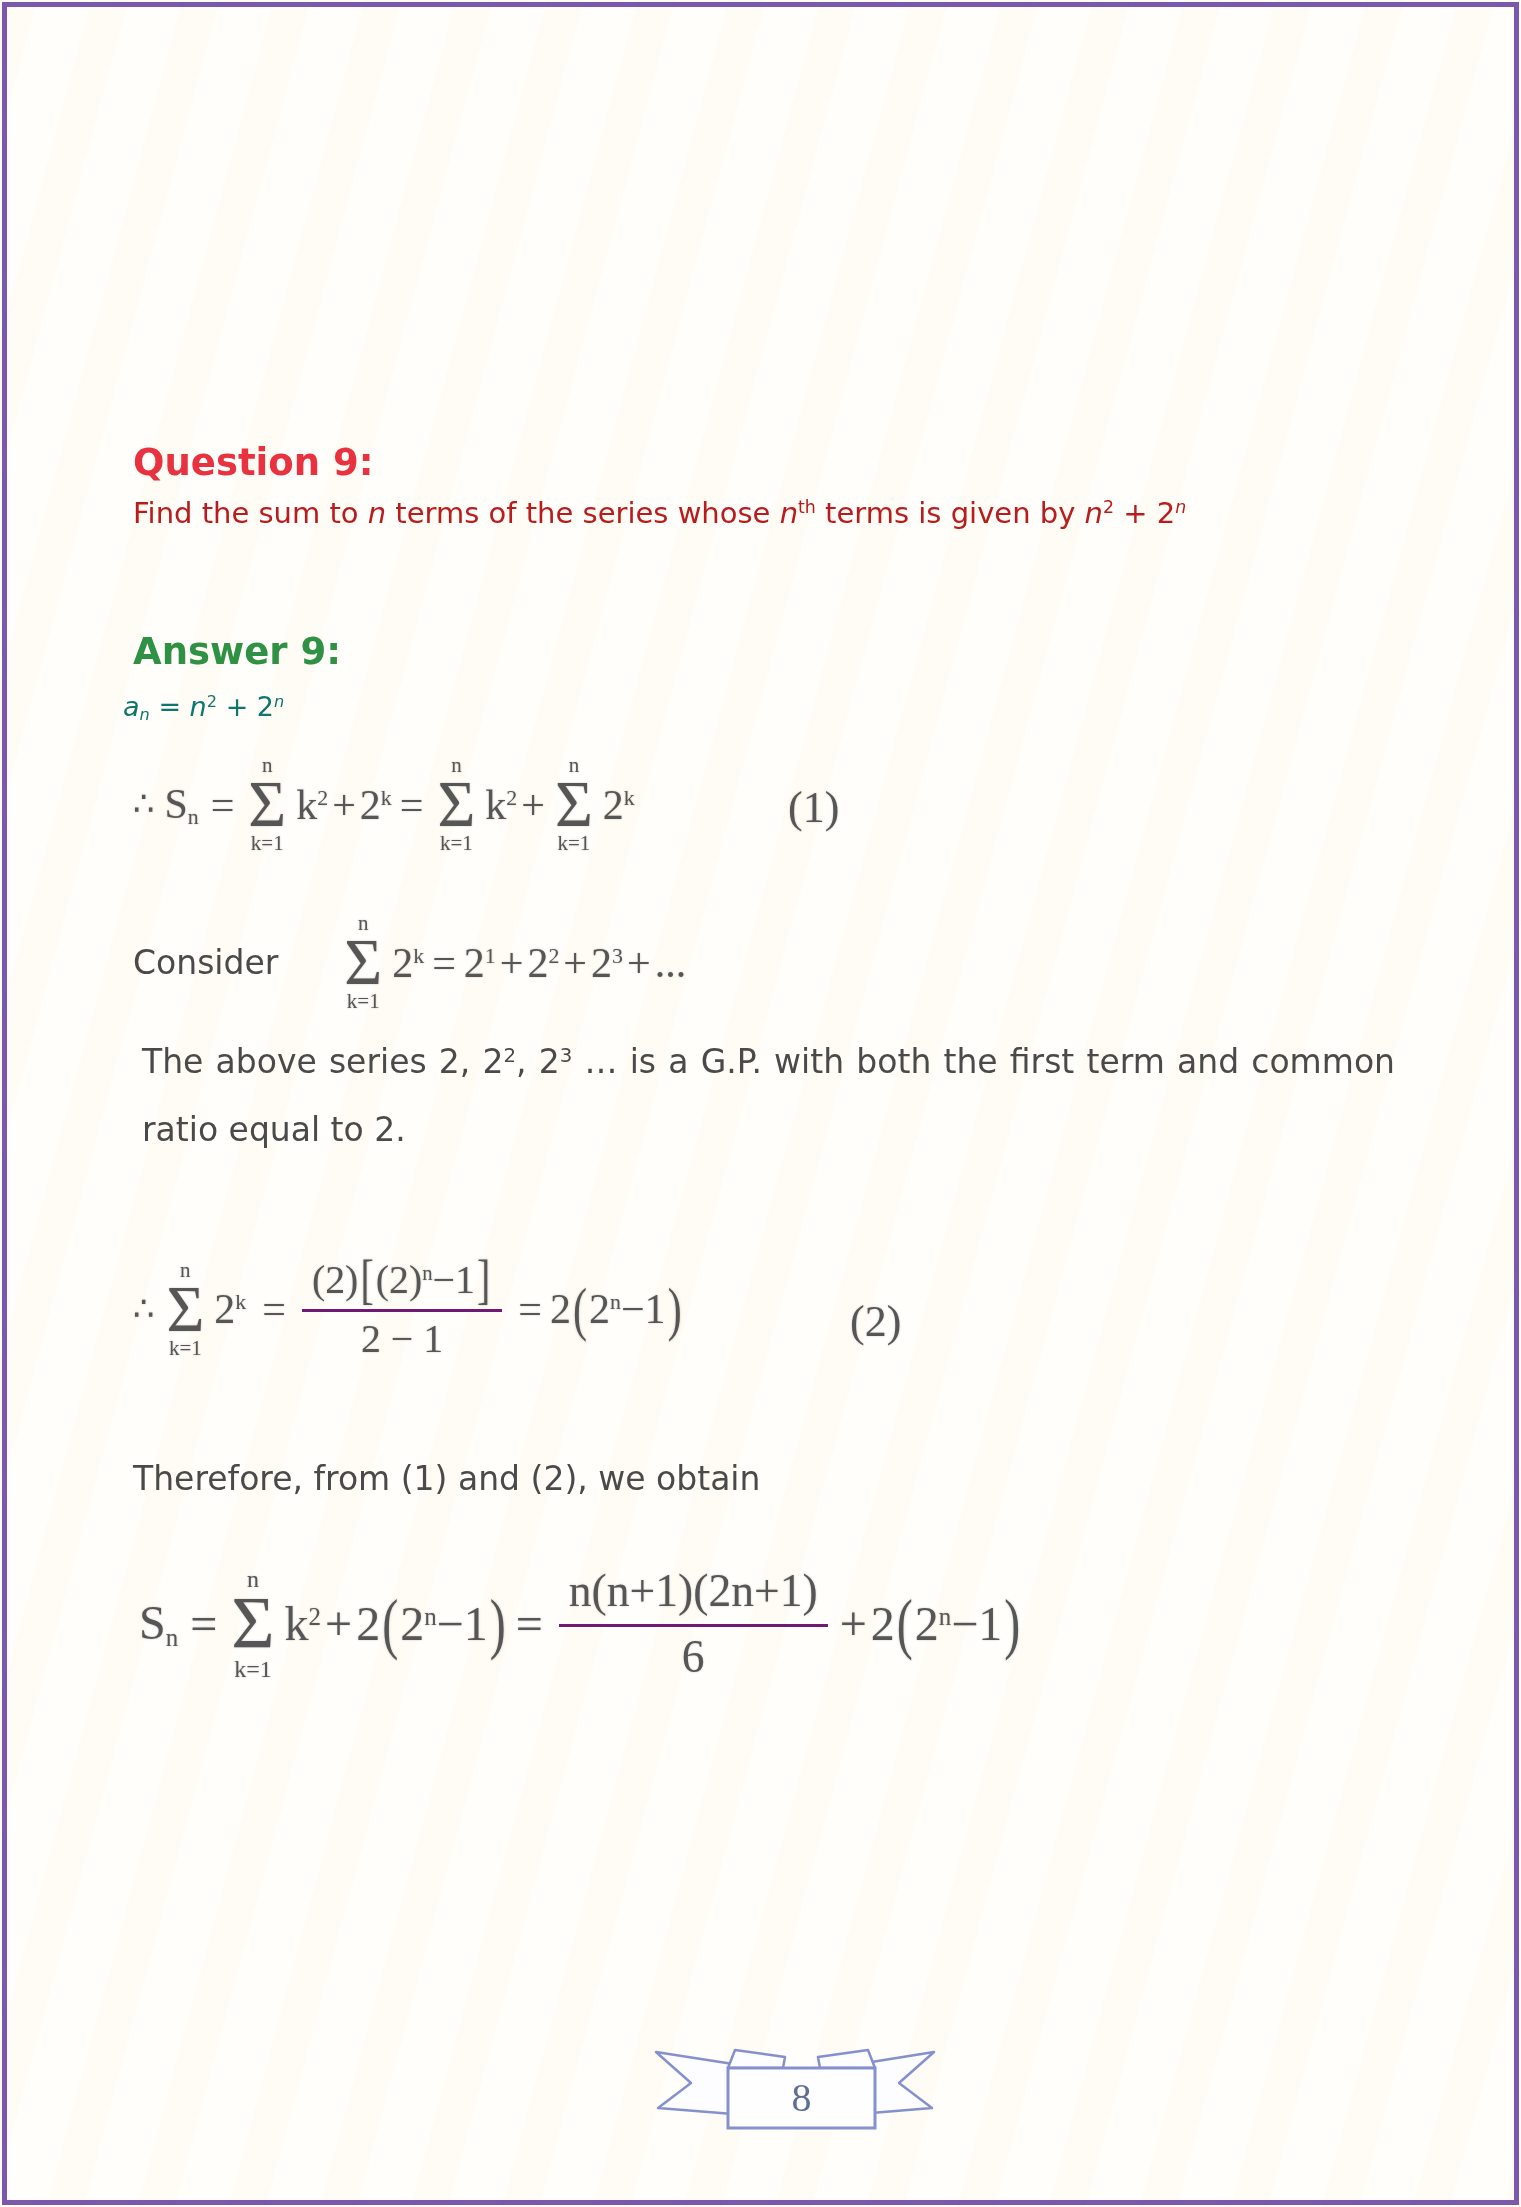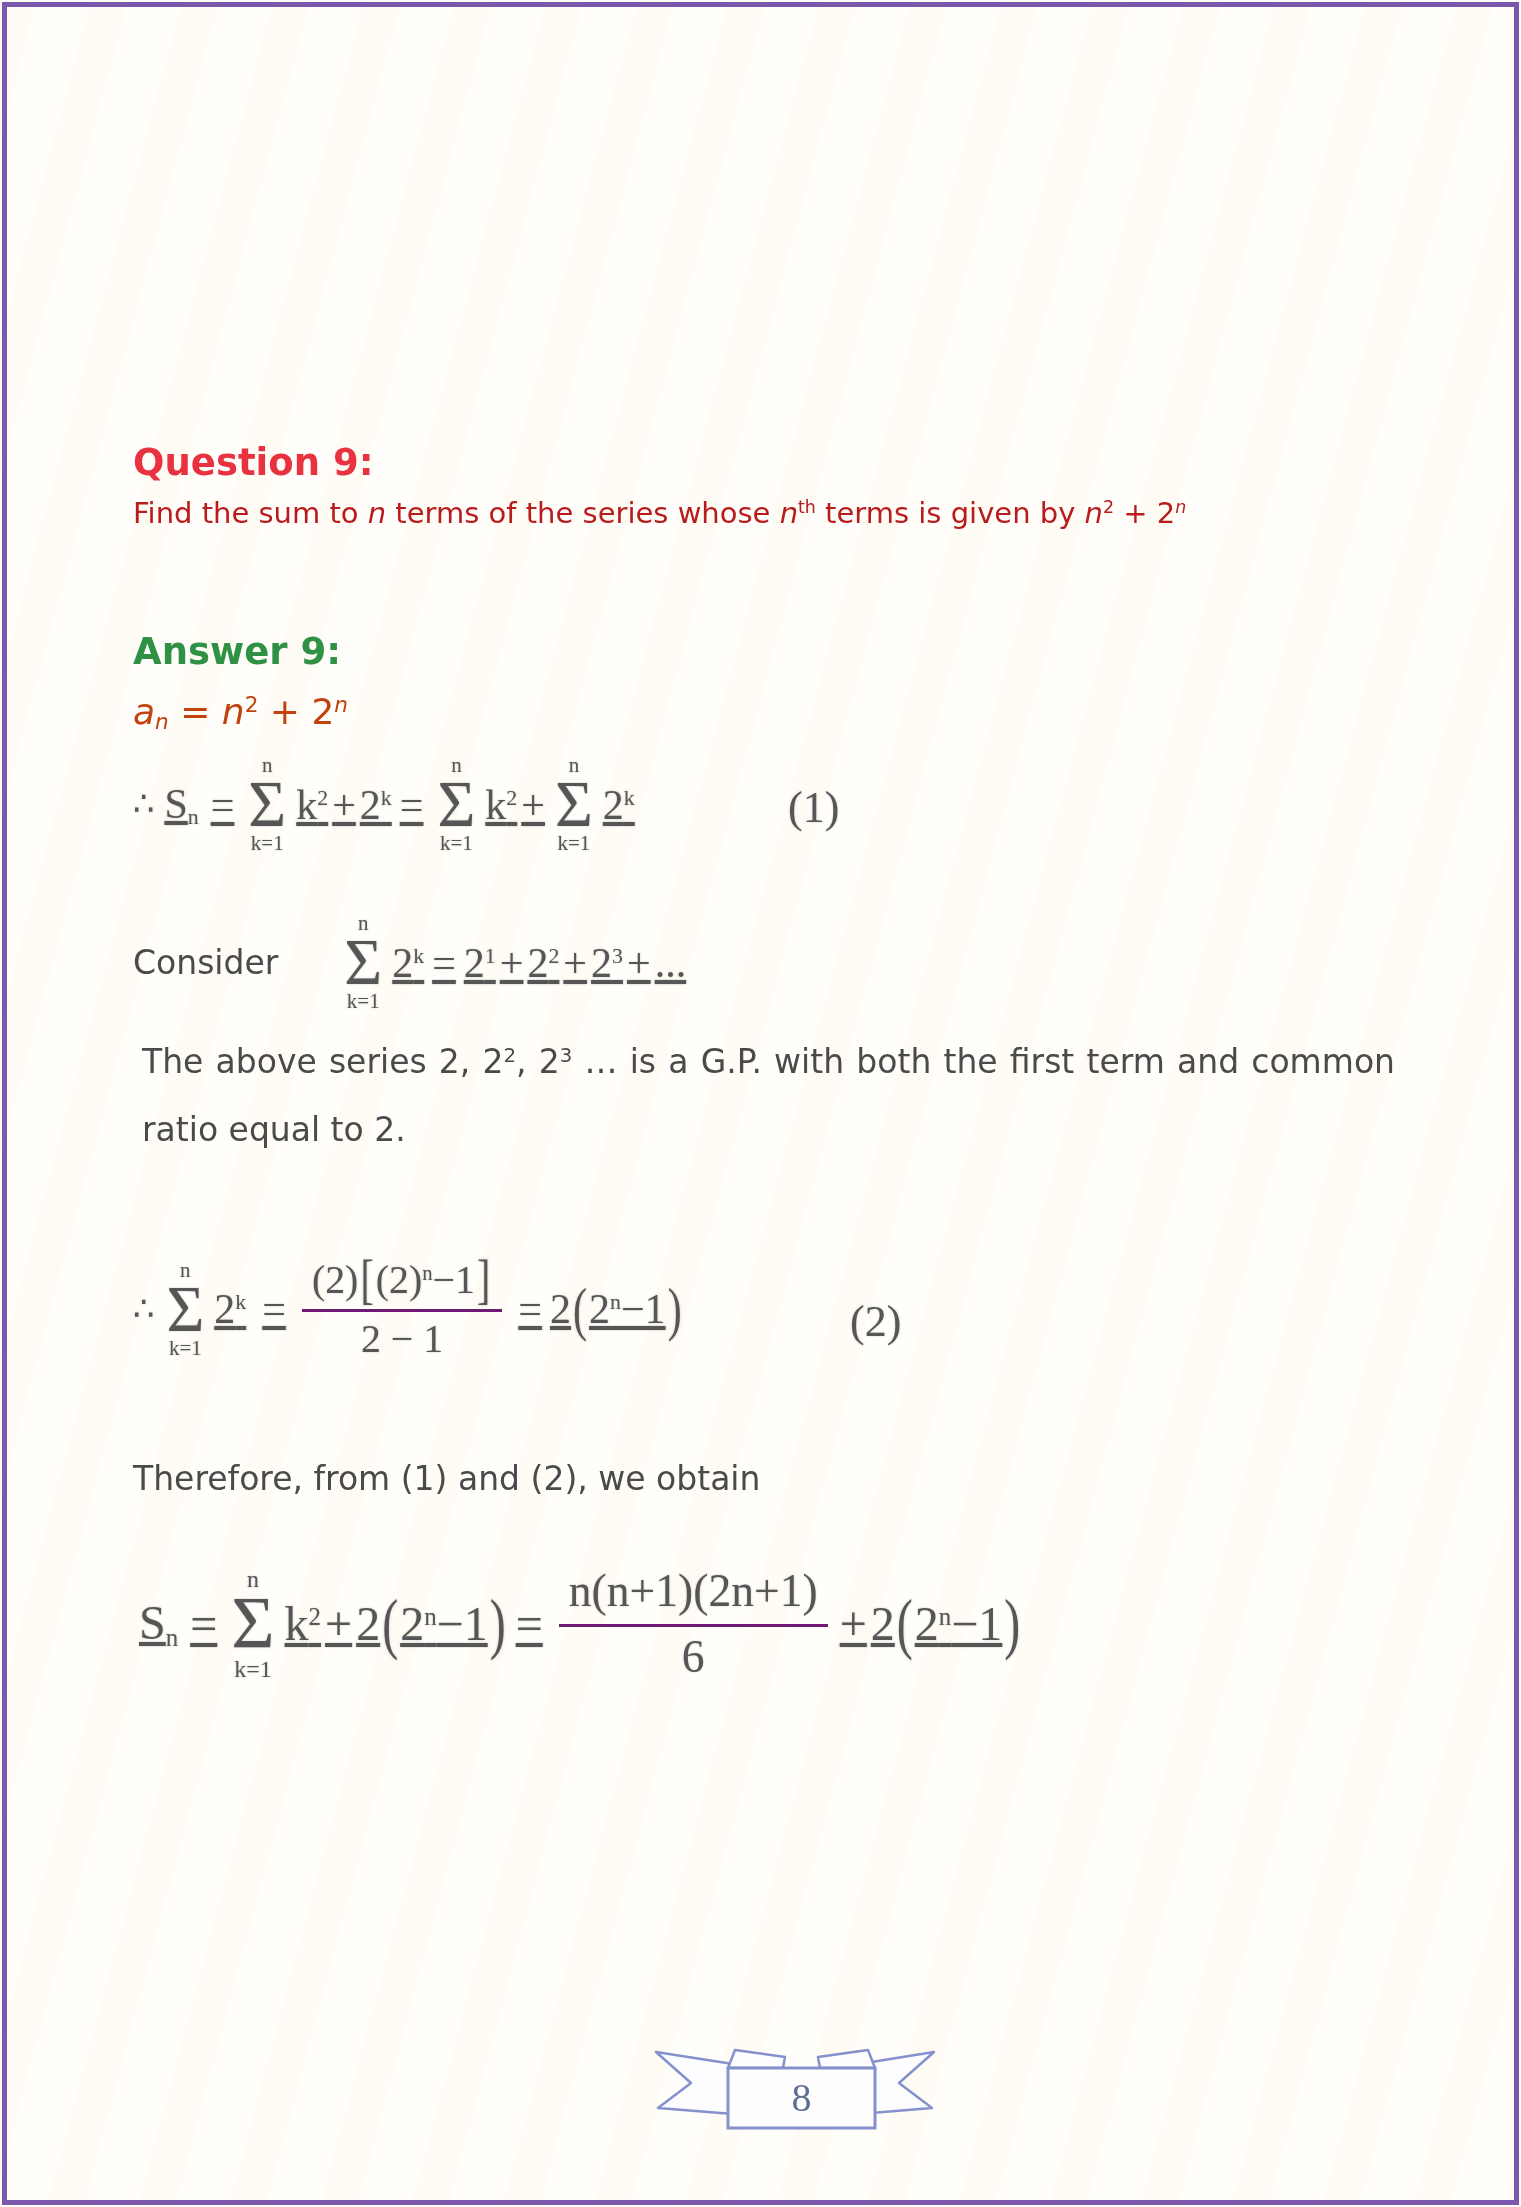--- a/index.html
+++ b/index.html
@@ -8,28 +8,28 @@
     background:repeating-linear-gradient(105deg, rgba(248,242,210,0.18) 0 36px, rgba(255,255,255,0) 36px 88px);}
   .frame{position:absolute;inset:2px;border:5px solid #7b58ab;pointer-events:none;}
 
   .q-head{position:absolute;left:133px;top:441px;font-size:37px;font-weight:bold;color:#e9323f;}
   .a-head{position:absolute;left:133px;top:630px;font-size:37px;font-weight:bold;color:#2f9143;}
   .q-body{position:absolute;left:133px;top:496px;font-size:29px;color:#b91c1c;white-space:nowrap;}
   .it{font-style:italic;}
   .sp{font-size:0.6em;vertical-align:0.55em;}
   .sb{font-size:0.6em;vertical-align:-0.25em;}
 
-  .an-line{position:absolute;left:133px;top:691px;font-size:36px;color:#c2410c;white-space:nowrap;}
+  .an-line{position:absolute;left:123px;top:691px;font-size:27px;color:#0f766e;white-space:nowrap;}
 
   .eqrow{position:absolute;display:flex;align-items:center;line-height:1.1;
     font-family:"Liberation Serif","DejaVu Serif",serif;color:#565656;
     text-shadow:0 0 2px rgba(90,90,90,0.35);white-space:nowrap;}
   .fs42{font-size:42px;}
   .fs48{font-size:48px;}
-  .eqrow .tk{margin:0 6px;text-decoration:underline;}
+  .eqrow .tk{margin:0 6px;}
   .eqrow .tight{margin:0 2px;}
   .therefore{font-size:0.8em;margin-right:4px;}
   .msup{font-size:0.52em;vertical-align:0.62em;line-height:1;}
   .msub{font-size:0.52em;vertical-align:-0.28em;line-height:1;}
 
   .bigsum{display:inline-flex;flex-direction:column;align-items:center;line-height:1;margin:0 8px;}
   .sum-top,.sum-bot{font-size:0.5em;line-height:1.1;}
   .sum-sigma{font-size:1.55em;line-height:0.85;}
 
   .frac{display:inline-flex;flex-direction:column;align-items:center;margin:0 10px;vertical-align:middle;}

